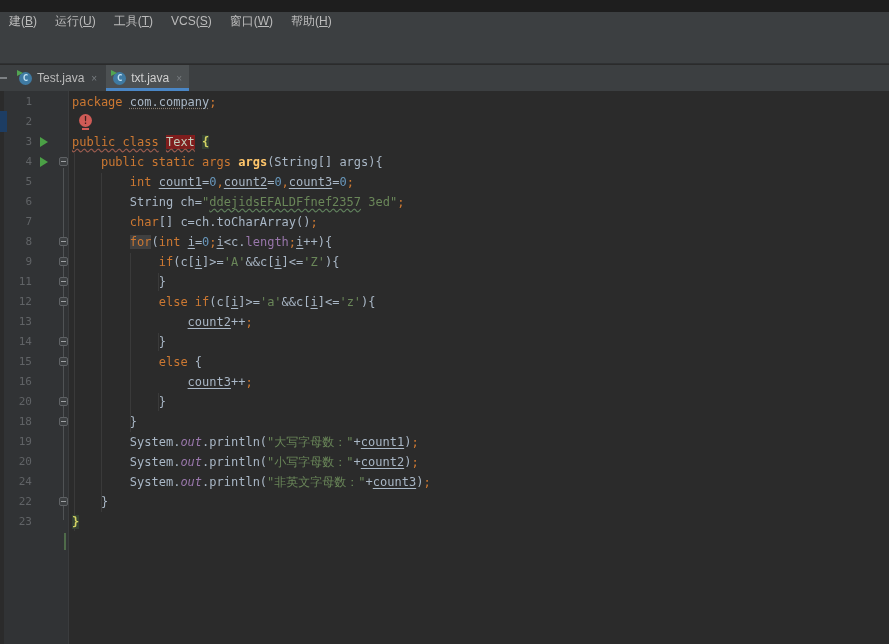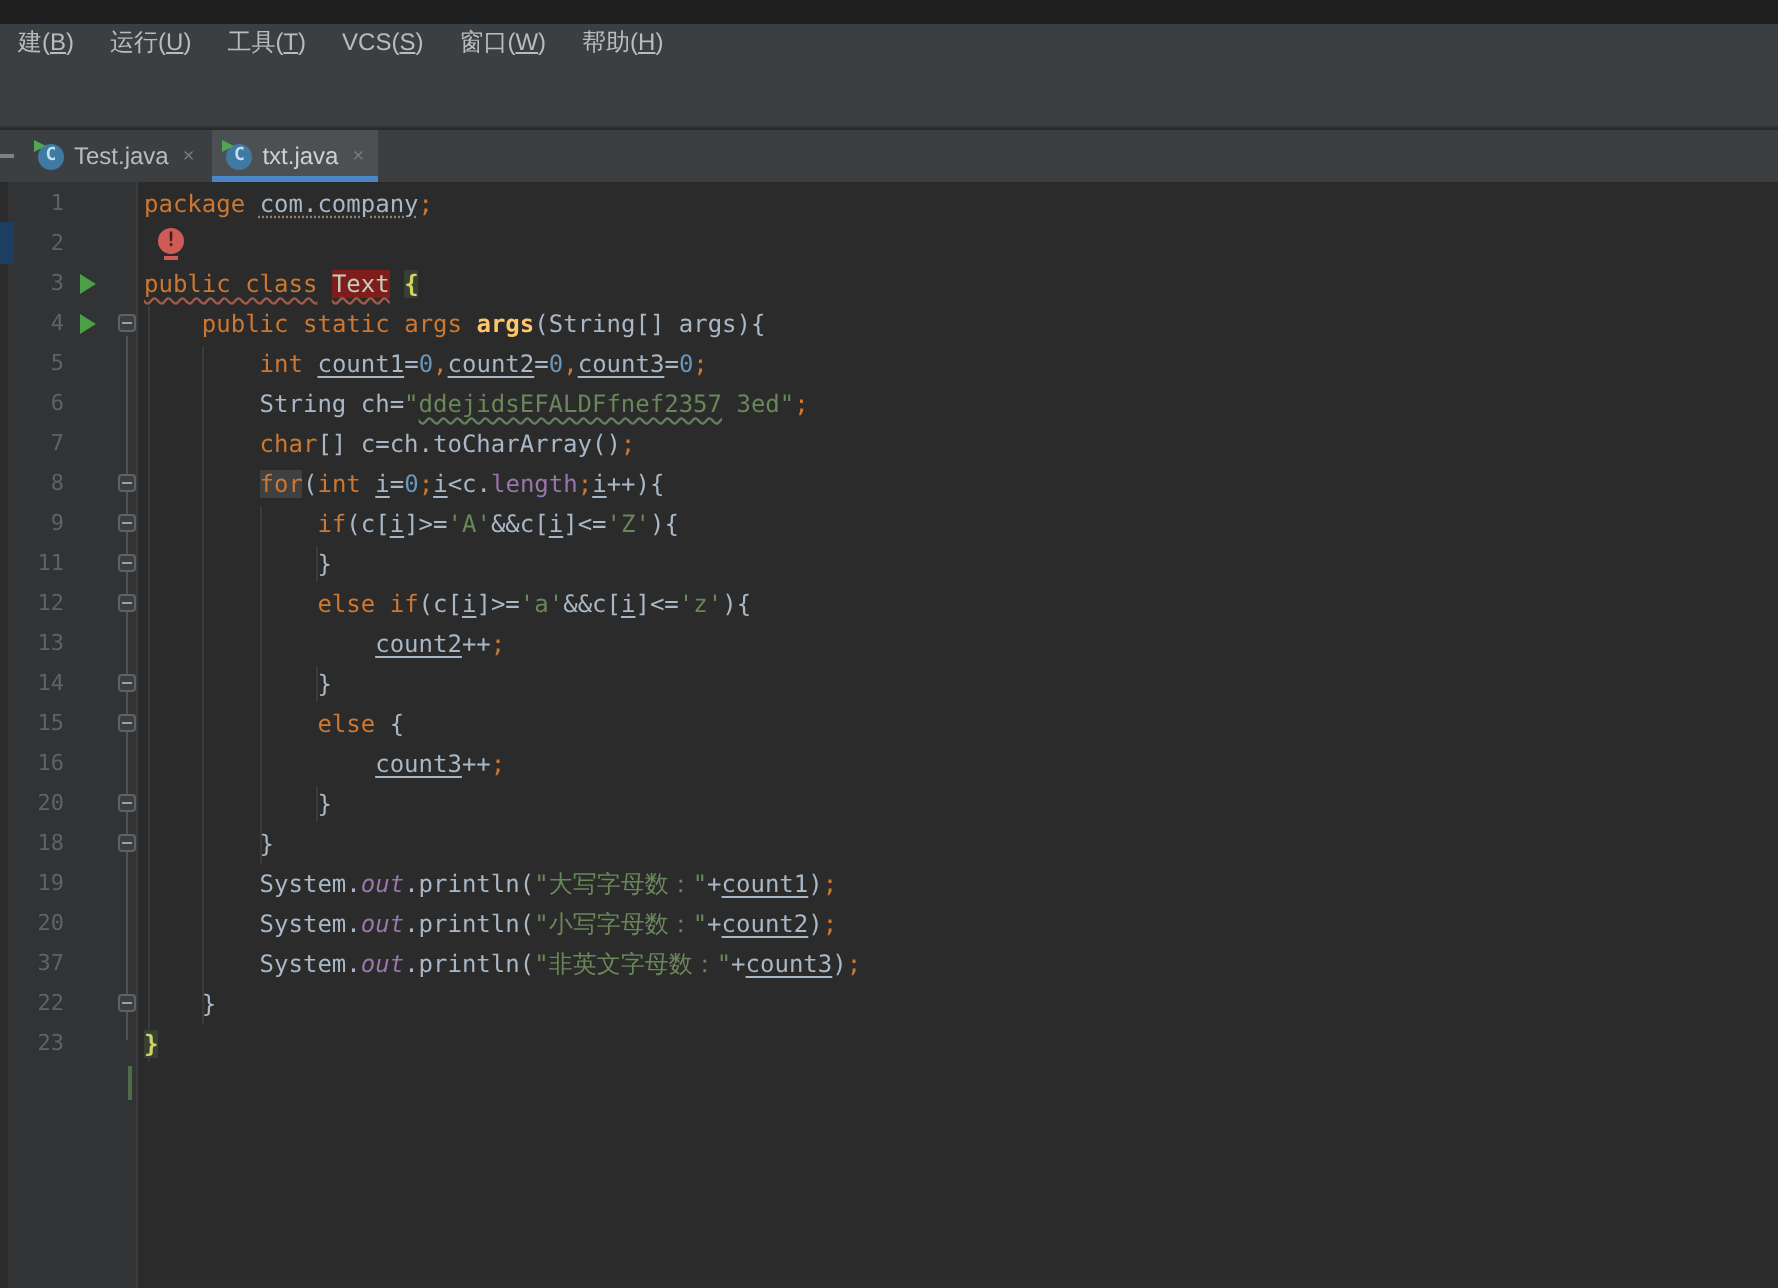--- a/index.html
+++ b/index.html
@@ -213,21 +213,21 @@
         </div>
         <div class="line">
           <span class="lnum">19</span>
           <pre class="code"><span class="tk-d">        System.</span><span class="tk-fi">out</span><span class="tk-d">.println(</span><span class="tk-s">"大写字母数："</span><span class="tk-d">+</span><span class="tk-v">count1</span><span class="tk-d">)</span><span class="tk-p">;</span></pre>
         </div>
         <div class="line">
           <span class="lnum">20</span>
           <pre class="code"><span class="tk-d">        System.</span><span class="tk-fi">out</span><span class="tk-d">.println(</span><span class="tk-s">"小写字母数："</span><span class="tk-d">+</span><span class="tk-v">count2</span><span class="tk-d">)</span><span class="tk-p">;</span></pre>
         </div>
         <div class="line">
-          <span class="lnum">37</span>
+          <span class="lnum">24</span>
           <pre class="code"><span class="tk-d">        System.</span><span class="tk-fi">out</span><span class="tk-d">.println(</span><span class="tk-s">"非英文字母数："</span><span class="tk-d">+</span><span class="tk-v">count3</span><span class="tk-d">)</span><span class="tk-p">;</span></pre>
         </div>
         <div class="line">
           <span class="lnum">22</span>
           <span class="fold-box"></span>
           <pre class="code"><span class="tk-d">    }</span></pre>
         </div>
         <div class="line">
           <span class="lnum">23</span>
           <pre class="code"><span class="tk-bh">}</span></pre>

